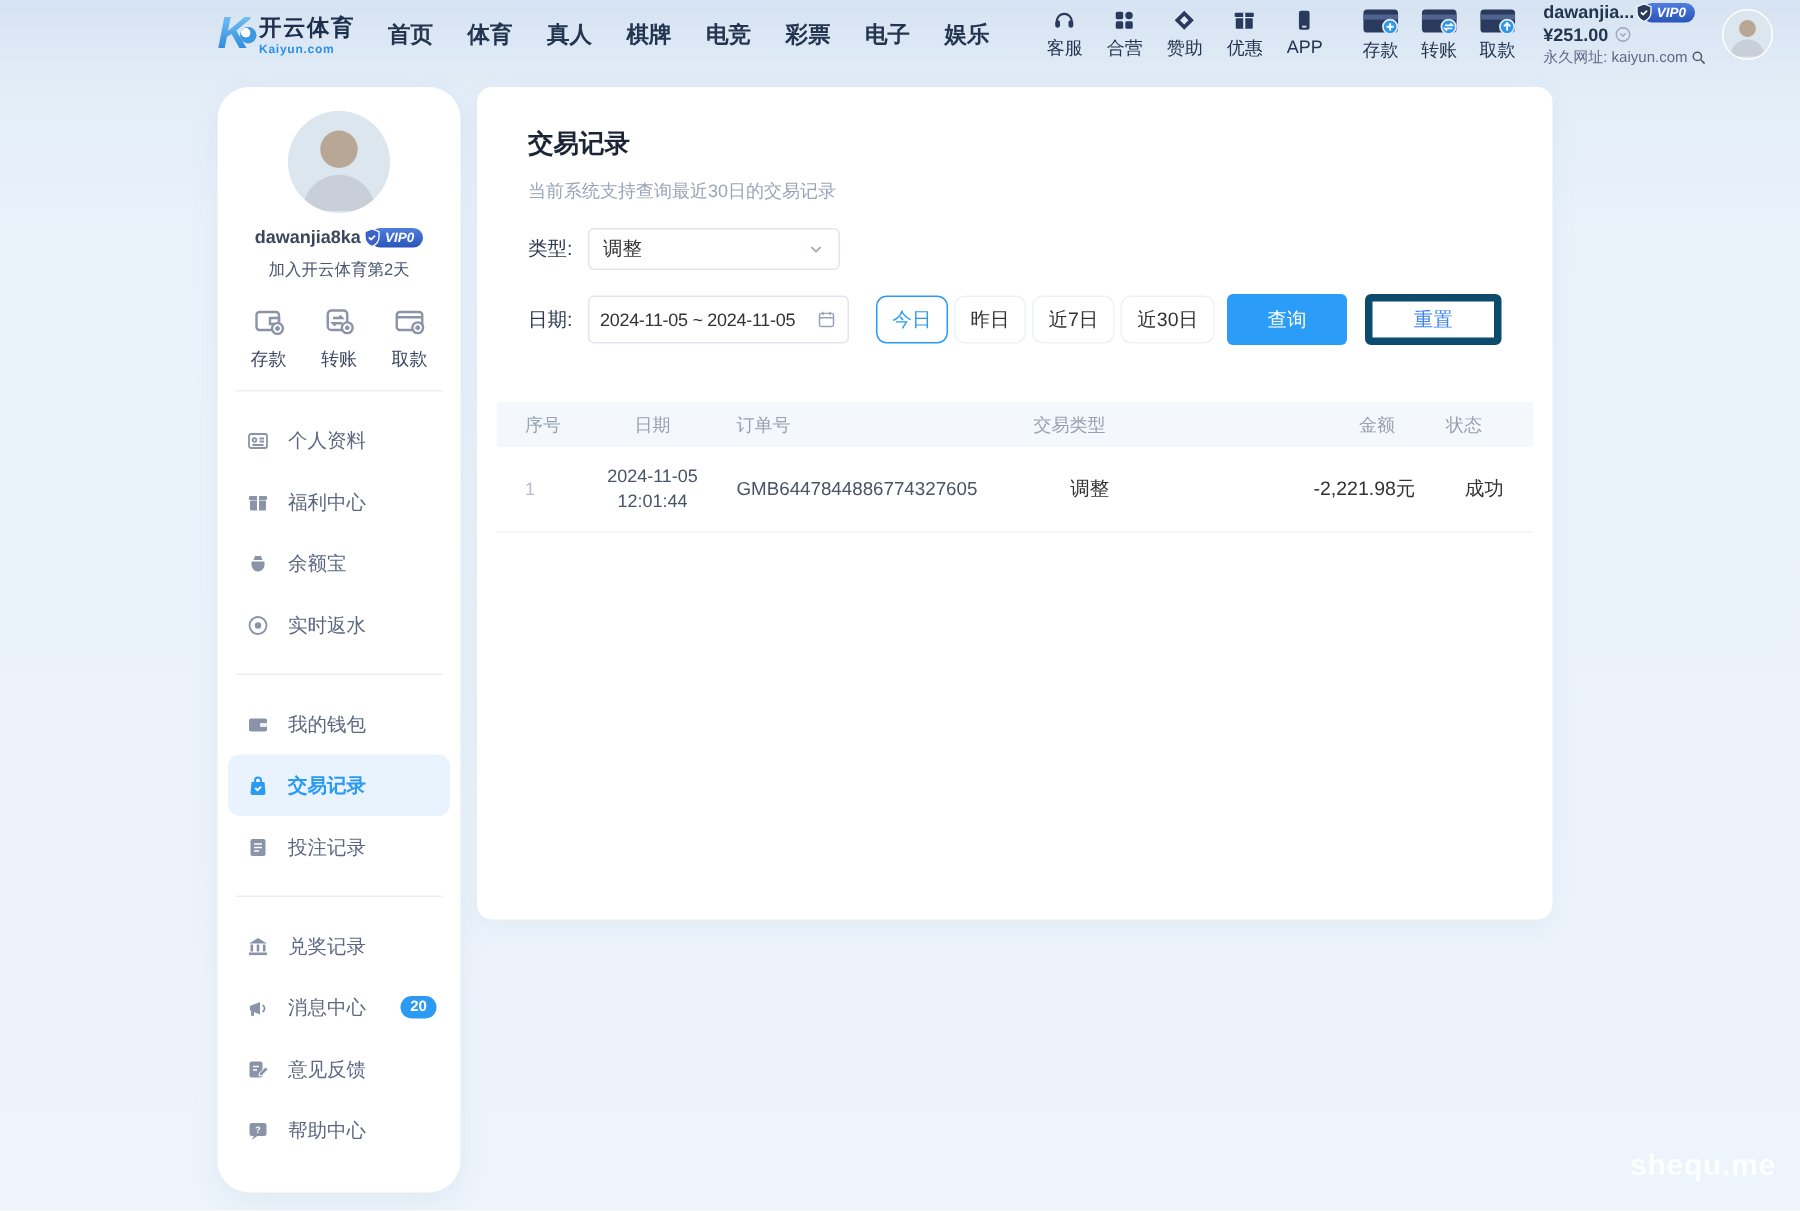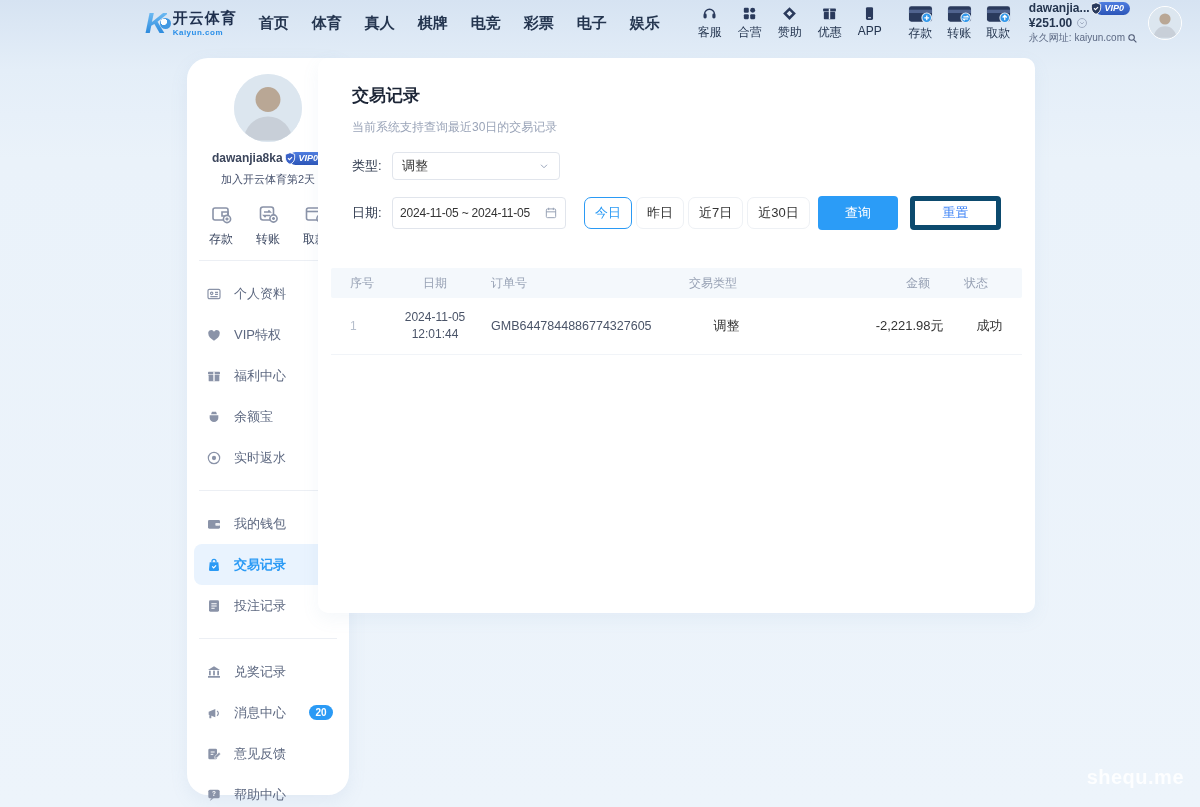--- a/index.html
+++ b/index.html
@@ -36,21 +36,21 @@
   .vipb { display:inline-flex; align-items:center; height:13px; padding:0 6px 0 10px; border-radius:7px;
           background:linear-gradient(180deg,#4f7de0,#2b55b8); color:#fff; font-size:9px; font-weight:800;
           font-style:italic; position:relative; }
   .vipb .shld { position:absolute; left:-6px; top:-1px; }
   .urow2 { display:flex; align-items:center; gap:4px; font-size:12px; font-weight:700; color:#24354f; }
   .urow3 { display:flex; align-items:center; gap:2px; font-size:10px; color:#5d6a85; }
   .avatar { width:34px; height:34px; border-radius:50%; background:#e8eef5; overflow:hidden;
             margin-left:10px; cursor:pointer; border:1px solid #fff; flex:none; }
   
   .side { position:absolute; left:145px; top:58px; width:162px; height:737px; background:#fff;
-          border-radius:21px; box-shadow:0 6px 18px rgba(120,150,190,.10); padding-top:16px;margin-left:42px; }
+          border-radius:21px; box-shadow:0 6px 18px rgba(120,150,190,.10); padding-top:16px; }
   .savatar { width:68px; height:68px; border-radius:50%; background:#e8eef5; overflow:hidden; margin:0 auto; cursor:pointer; }
   .sname { display:flex; justify-content:center; align-items:center; gap:6px; margin-top:9px; }
   .sname .n { font-size:12px; font-weight:700; color:#3c465c; }
   .joined { text-align:center; font-size:11px; color:#46527000; color:#4a5570; margin-top:7px; }
   .squick { display:flex; justify-content:space-between; padding:0 22px; margin-top:15px; }
   .sqi { display:flex; flex-direction:column; align-items:center; gap:5px; cursor:pointer; color:#8a93a8; }
   .sqi .lb { font-size:12px; color:#3a4660; }
   .sdiv { height:1px; background:#eceff4; margin:12px 12px; }
   .menu-item { display:flex; align-items:center; gap:12px; height:41px; padding-left:19px;
                font-size:13px; color:#5d6880; cursor:pointer; }
@@ -318,28 +318,20 @@
           <rect x="3" y="5" width="18" height="14" rx="2"></rect>
           <circle cx="8.5" cy="11" r="1.8"></circle>
           <path d="M13.5 9.5h4.5M13.5 12.5h4.5M6.5 16h11"></path>
         </svg>
     </span>
     <span>个人资料</span>
   </div>
   <div class="menu-item">
     <span class="mi">
       <svg width="16" height="16" viewBox="0 0 24 24">
-          <path d="M12 20.5c-5-3-8.5-6-8.5-10.2A4.6 4.6 0 0 1 12 7a4.6 4.6 0 0 1 8.5 3.3c0 4.2-3.5 7.2-8.5 10.2z" fill="currentColor"></path>
-        </svg>
-    </span>
-    <span>VIP特权</span>
-  </div>
-  <div class="menu-item">
-    <span class="mi">
-      <svg width="16" height="16" viewBox="0 0 24 24">
           <rect x="4" y="10" width="16" height="10" rx="1" fill="currentColor"></rect>
           <rect x="3" y="5.5" width="18" height="4" rx="1" fill="currentColor"></rect>
           <line x1="12" y1="5.5" x2="12" y2="20" stroke="#fff" stroke-width="2"></line>
         </svg>
     </span>
     <span>福利中心</span>
   </div>
   <div class="menu-item">
     <span class="mi">
       <svg width="16" height="16" viewBox="0 0 24 24">

